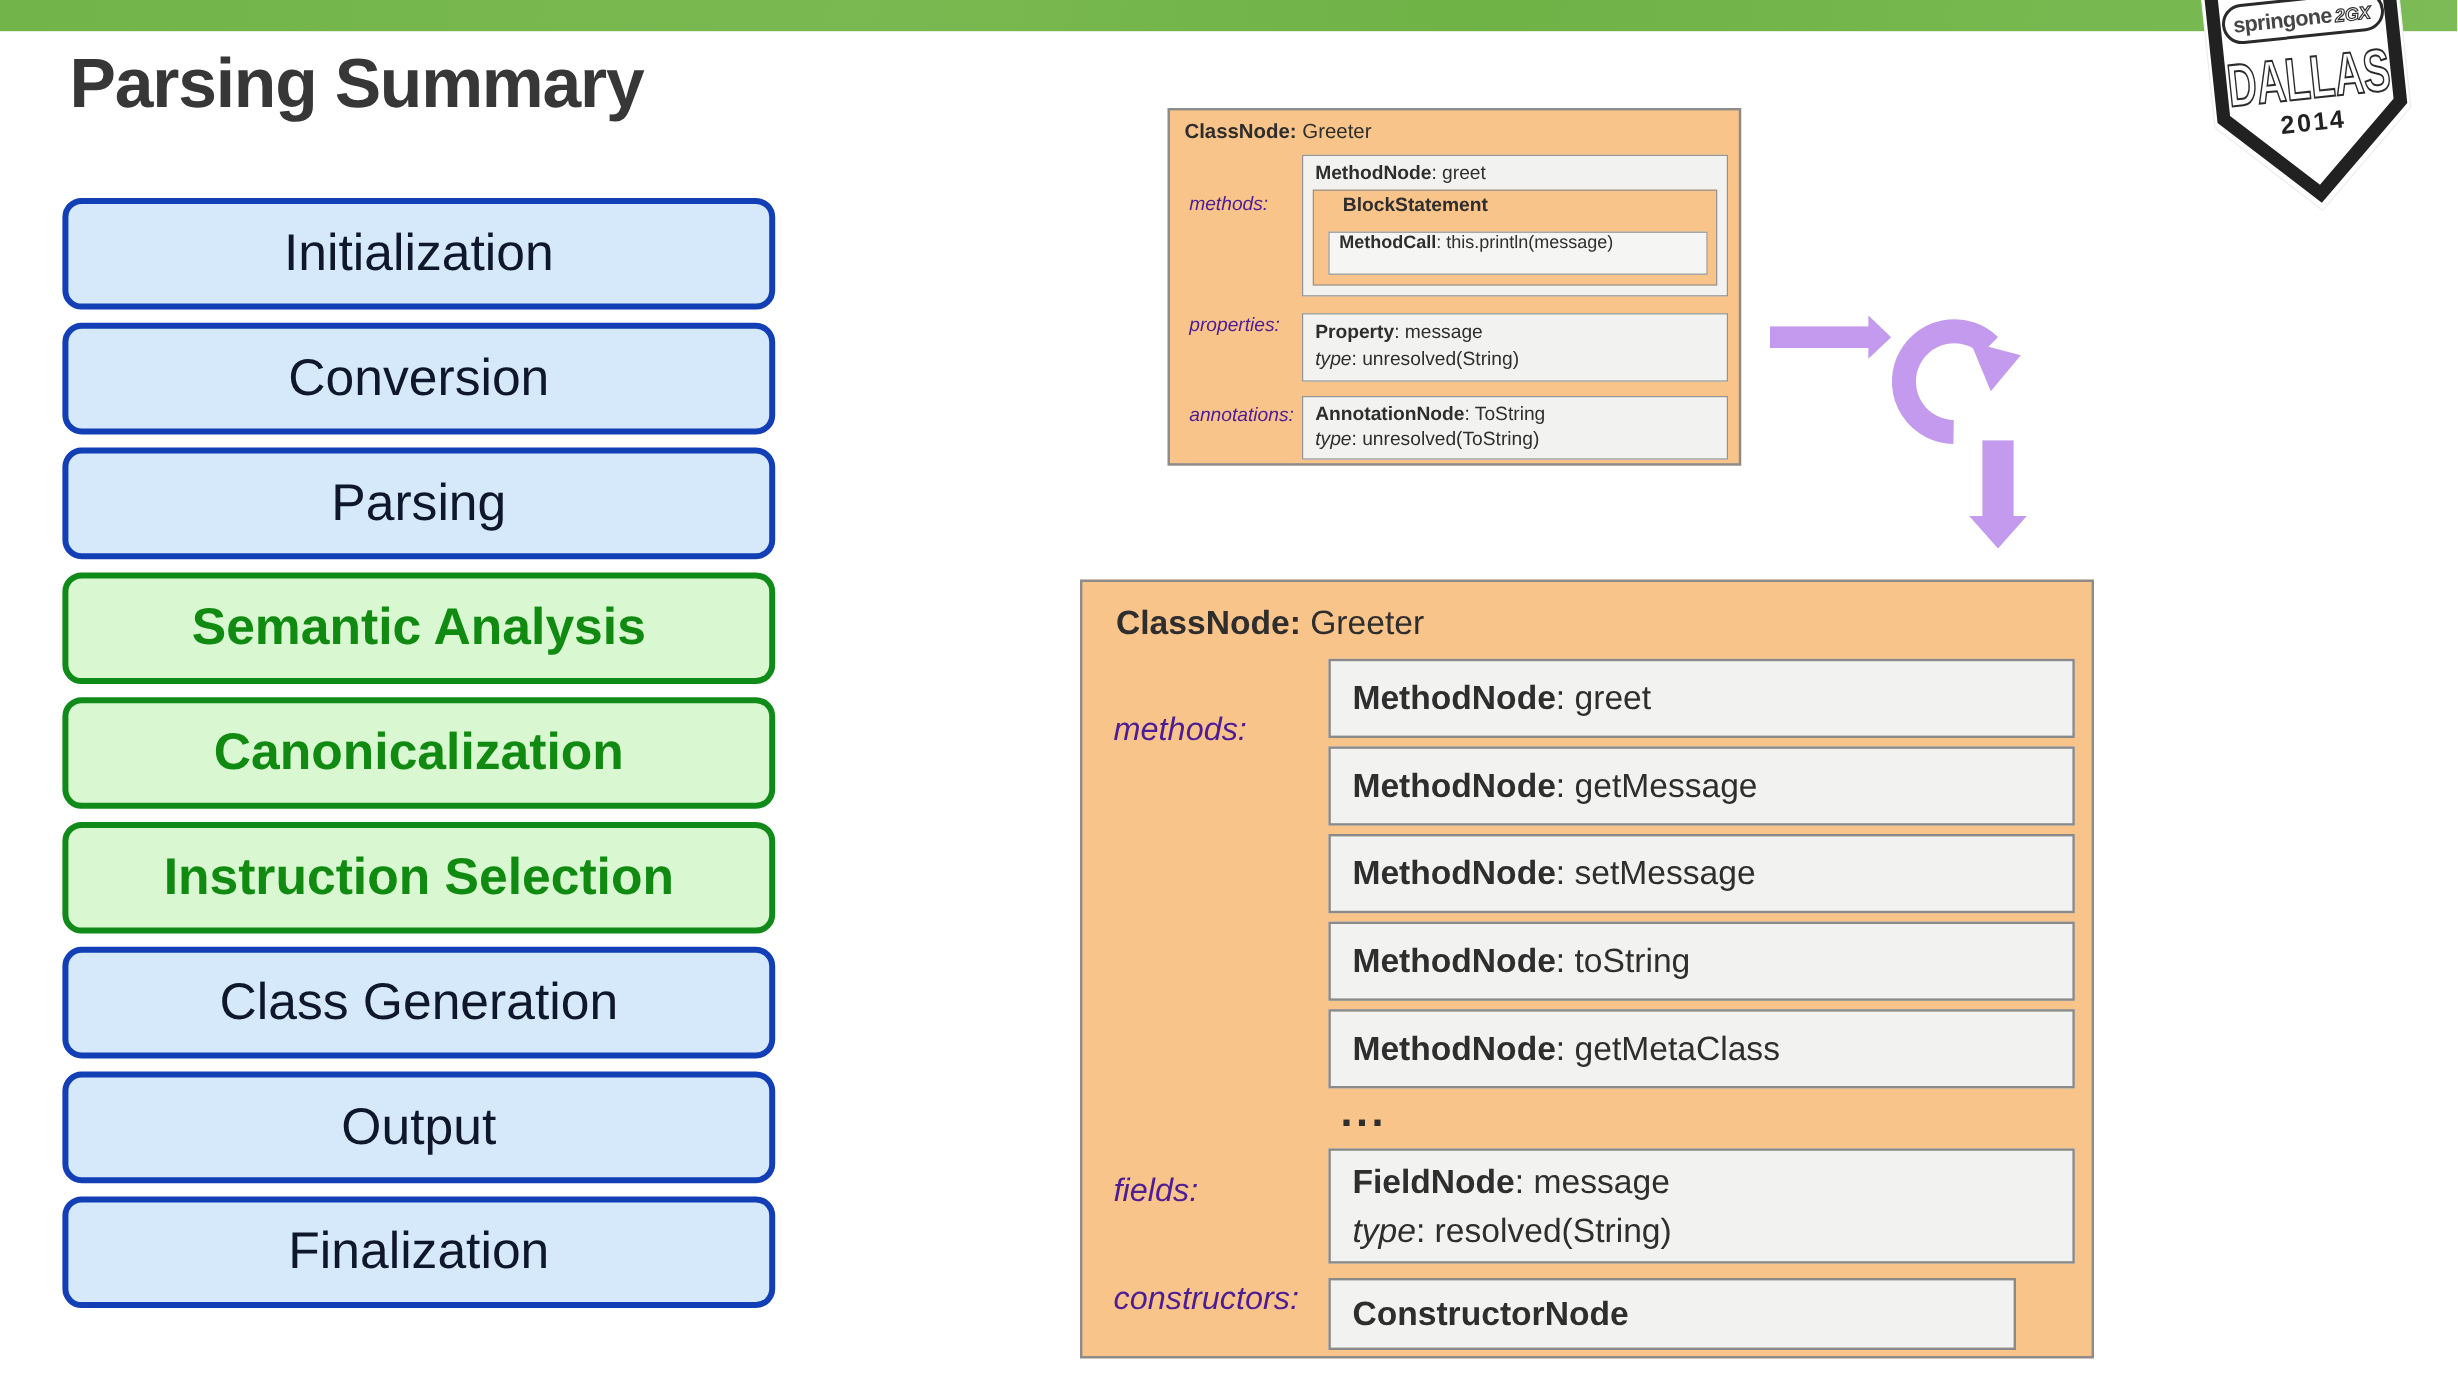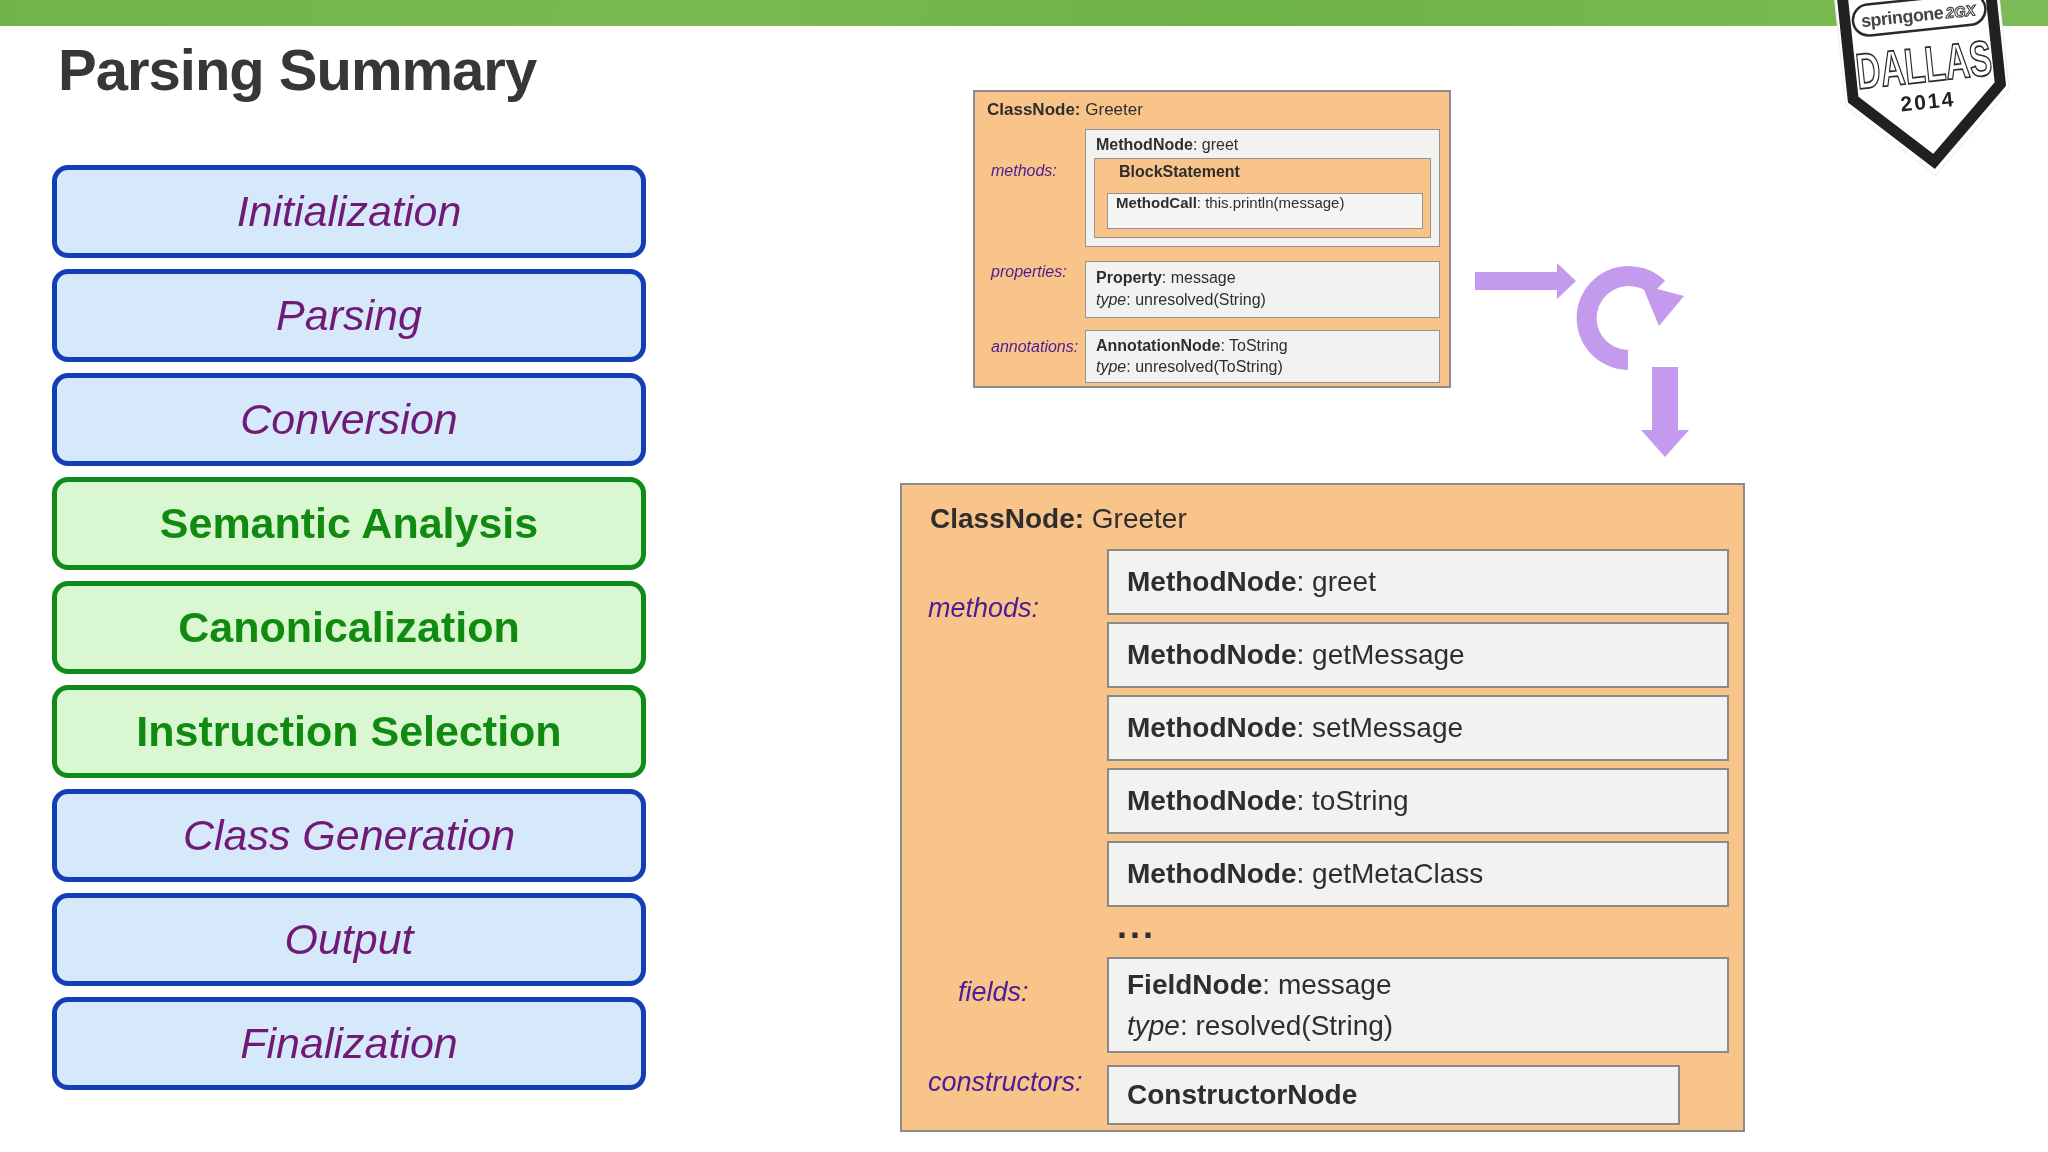--- a/index.html
+++ b/index.html
@@ -11,21 +11,21 @@
           background:linear-gradient(100deg,#72b449 0%,#7ab951 35%,#6fb246 60%,#7cbb55 100%);}
 
   
   .title{position:absolute;left:58px;top:36px;font-size:58px;font-weight:700;color:#373737;
          letter-spacing:-1px;}
 
   
   .phases{position:absolute;left:52px;top:165px;width:594px;}
   .phase{box-sizing:border-box;height:93px;margin-bottom:11px;border-radius:16px;
          display:flex;align-items:center;justify-content:center;font-size:43px;}
-  .phase.normal{background:#d5e9fa;border:5px solid #123eb6;color:#701a75;font-weight:400;font-style:italic;}
+  .phase.normal{background:#d5e9fa;border:5px solid #123eb6;color:#0f172a;font-weight:400;}
   .phase.highlight{background:#d9f8d1;border:5px solid #108a18;color:#108a10;font-weight:700;}
 
   
   .ast{position:absolute;background:#f9c489;border:2px solid #8c8c8c;box-sizing:border-box;}
   .node{position:absolute;background:#f2f2f0;border:2px solid #949494;box-sizing:border-box;}
   .b{font-weight:700;}
   .it{font-style:italic;}
   .lbl{position:absolute;font-style:italic;color:#4c1d95;}
 
   
@@ -46,21 +46,21 @@
   .sm-props{left:110px;top:169px;width:355px;height:57px;border-width:1.5px;
             padding:5px 10px;font-size:16px;line-height:22px;}
   .sm-ann{left:110px;top:238px;width:355px;height:53px;border-width:1.5px;
           padding:4px 10px;font-size:16px;line-height:21px;}
 
   
   .ast-after{left:900px;top:483px;width:845px;height:649px;}
   .ast-after .hdr{position:absolute;left:28px;top:18px;font-size:28px;}
   .ast-after .lbl{font-size:27px;left:26px;}
   .lbl-bg-methods{top:108px;}
-  .lbl-bg-fields{top:492px;margin-left:30px;}
+  .lbl-bg-fields{top:492px;}
   .lbl-bg-constructors{top:582px;}
   .bg-col{position:absolute;left:205px;top:64px;width:622px;}
   .bg-box{box-sizing:border-box;height:66px;margin-bottom:7px;background:#f2f2f0;
           border:2px solid #8a8a8a;display:flex;align-items:center;padding-left:18px;
           font-size:28px;white-space:nowrap;}
   .ellipsis{position:absolute;left:215px;top:420px;font-size:36px;font-weight:700;letter-spacing:3px;}
   .bg-field{position:absolute;left:205px;top:472px;width:622px;height:96px;background:#f2f2f0;
             border:2px solid #8a8a8a;box-sizing:border-box;padding:5px 18px;font-size:28px;line-height:41px;}
   .bg-ctor{position:absolute;left:205px;top:580px;width:573px;height:60px;background:#f2f2f0;
            border:2px solid #8a8a8a;box-sizing:border-box;display:flex;align-items:center;
@@ -77,22 +77,22 @@
 <body>
 
 <div class="slide">
 
   <div class="topbar"></div>
 
   <div class="title">Parsing Summary</div>
 
   <div class="phases" id="phases">
       <div class="phase normal">Initialization</div>
+      <div class="phase normal">Conversion</div>
       <div class="phase normal">Parsing</div>
-      <div class="phase normal">Conversion</div>
       <div class="phase highlight">Semantic Analysis</div>
       <div class="phase highlight">Canonicalization</div>
       <div class="phase highlight">Instruction Selection</div>
       <div class="phase normal">Class Generation</div>
       <div class="phase normal">Output</div>
       <div class="phase normal">Finalization</div>
     </div>
 
   <div class="ast ast-before">
     <div class="hdr">

